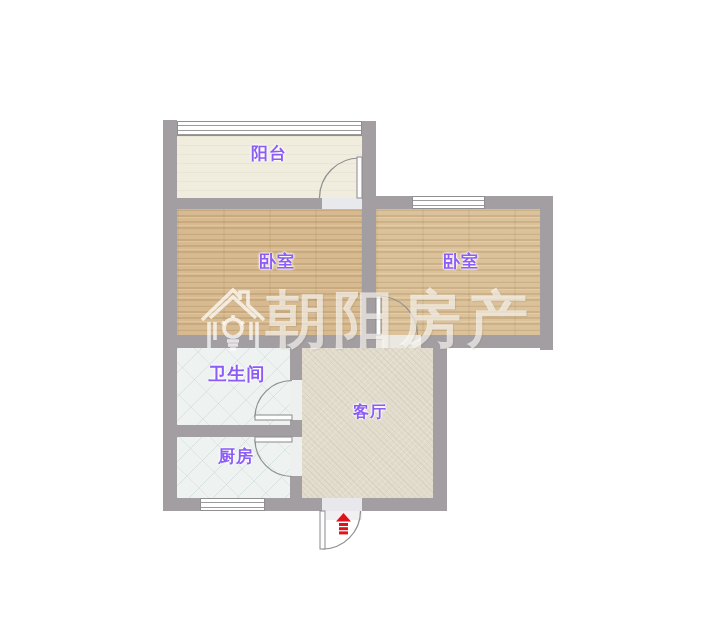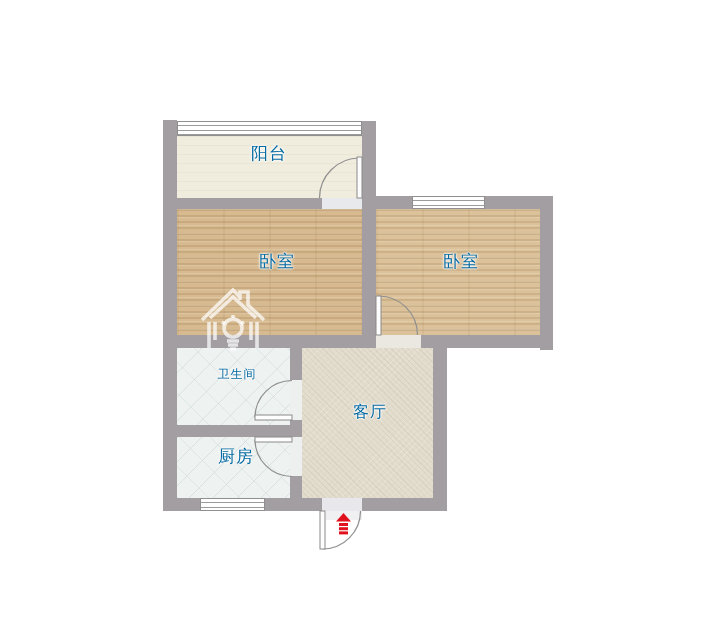--- a/index.html
+++ b/index.html
@@ -71,27 +71,27 @@
     background-image:repeating-linear-gradient(180deg,#ffffff 0 3.4px,#9b9b9b 3.4px 4.4px);
   }
   .win-balcony{left:177px;top:121px;width:185px;height:15px;}
   .win-bedroom-right{left:412px;top:196px;width:73px;height:13px;}
   .win-kitchen{left:200px;top:498px;width:65px;height:13px;}
   
   .overlay{position:absolute;left:0;top:0;pointer-events:none;}
   
   .room-label{
     position:absolute;transform:translate(-50%,-50%);
-    font-size:17px;font-weight:400;color:#0369a1;letter-spacing:1px;white-space:nowrap;
+    font-size:17px;font-weight:700;color:#8b5cf6;letter-spacing:1px;white-space:nowrap;
     text-shadow:0 0 3px #fff,0 0 3px #fff,0 0 2px #fff;
   }
   .lbl-balcony{left:269px;top:153px;}
   .lbl-bedroom-left{left:277px;top:261px;}
   .lbl-bedroom-right{left:461px;top:261px;}
-  .lbl-bathroom{left:237px;top:374px;font-size:12px;}
+  .lbl-bathroom{left:237px;top:374px;font-size:18px;}
   .lbl-kitchen{left:236px;top:456px;font-size:17px;}
   .lbl-living{left:370px;top:412px;font-size:16px;text-align:center;}
   
   .watermark-text{
     position:absolute;left:266px;top:289px;
     font-size:61px;font-weight:700;letter-spacing:6px;line-height:1;
     color:rgba(255,255,255,.62);white-space:nowrap;
     text-shadow:1px 1px 1px rgba(140,115,80,.18);
   }
 </style>
@@ -162,20 +162,21 @@
       <path d="M2,36 L33,6 L40,13 M40,16 L40,8 L48,8 L48,21 L64,36"></path>
       <path d="M10,34 L33,13 L56,34"></path>
       <path d="M9,38 L9,64 M15,38 L15,56"></path>
       <path d="M57,38 L57,64 M51,38 L51,56"></path>
       <circle cx="33" cy="44" r="9"></circle>
       <path d="M33,31 L33,34 M22,38 L25,40 M44,38 L41,40"></path>
       <path d="M27,57 L39,57 M28,61 L38,61 M30,65 L36,65"></path>
     </g>
   </svg>
 
+  <div class="watermark-text">朝阳房产</div>
 
   <div class="room-label lbl-balcony">阳台</div>
   <div class="room-label lbl-bedroom-left">卧室</div>
   <div class="room-label lbl-bedroom-right">卧室</div>
   <div class="room-label lbl-bathroom">卫生间</div>
   <div class="room-label lbl-kitchen">厨房</div>
   <div class="room-label lbl-living">客厅</div>
 
 </div>
 

